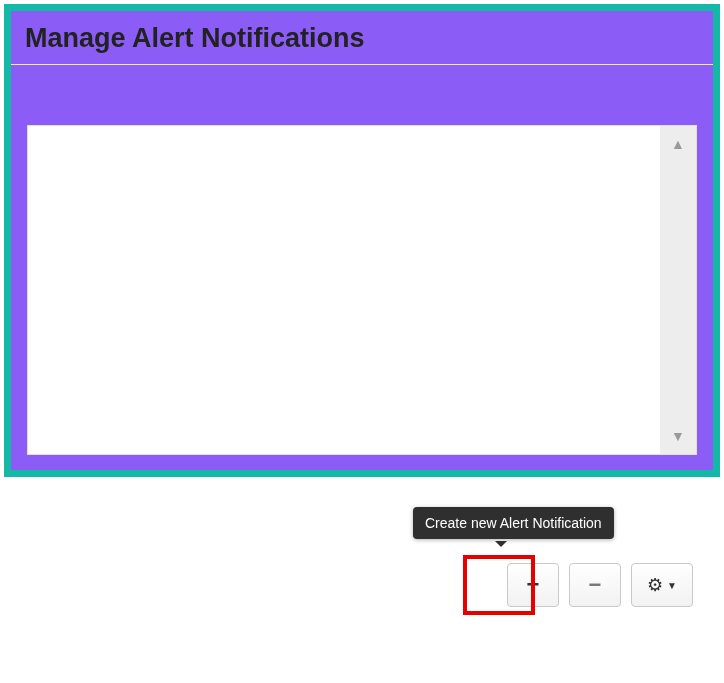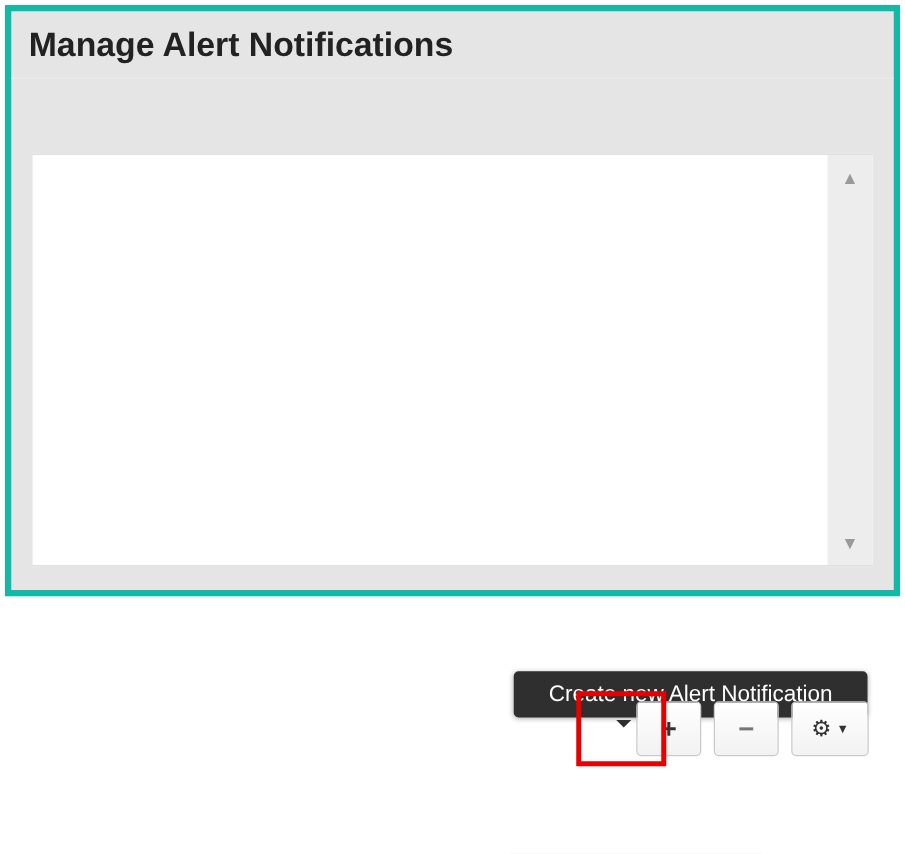--- a/index.html
+++ b/index.html
@@ -6,22 +6,22 @@
   html, body { margin:0; padding:0; }
   body {
     font-family: "Helvetica Neue", Helvetica, Arial, sans-serif;
     background:#fff;
     width:724px; height:683px;
     position:relative;
   }
   .outer {
     position:absolute; left:4px; top:4px;
     width:716px; height:473px;
-    border:5px solid #14b8a6;
-    background:#e5e5e5;
+    border:7px solid #14b8a6;
+    background:#8b5cf6;
   }
   .header {
     padding:12px 14px 10px 14px;
     border-bottom:1px solid #eaeaea;
   }
   .header h1 {
     margin:0;
     font-size:27px;
     font-weight:700;
     color:#222;
@@ -55,26 +55,26 @@
   .scroll-arrow {
     position:absolute;
     left:0; width:36px; height:36px;
     display:flex; align-items:center; justify-content:center;
     cursor:pointer;
   }
   .scroll-arrow.up { top:0; }
   .scroll-arrow.down { bottom:0; }
   .tooltip {
     position:absolute;
-    left:402px; top:528px;
+    left:402px; top:496px;
     background:#2f2f2f;
     color:#fff;
-    font-size:18px;
+    font-size:14px;
     border-radius:4px;
-    padding:8px 28px;
+    padding:8px 12px;
     white-space:nowrap;
     box-shadow:0 1px 4px rgba(0,0,0,0.3);
   }
   .tooltip::after {
     content:"";
     position:absolute;
     left:82px;
     bottom:-8px;
     border:6px solid transparent;
     border-top-color:#2f2f2f;

